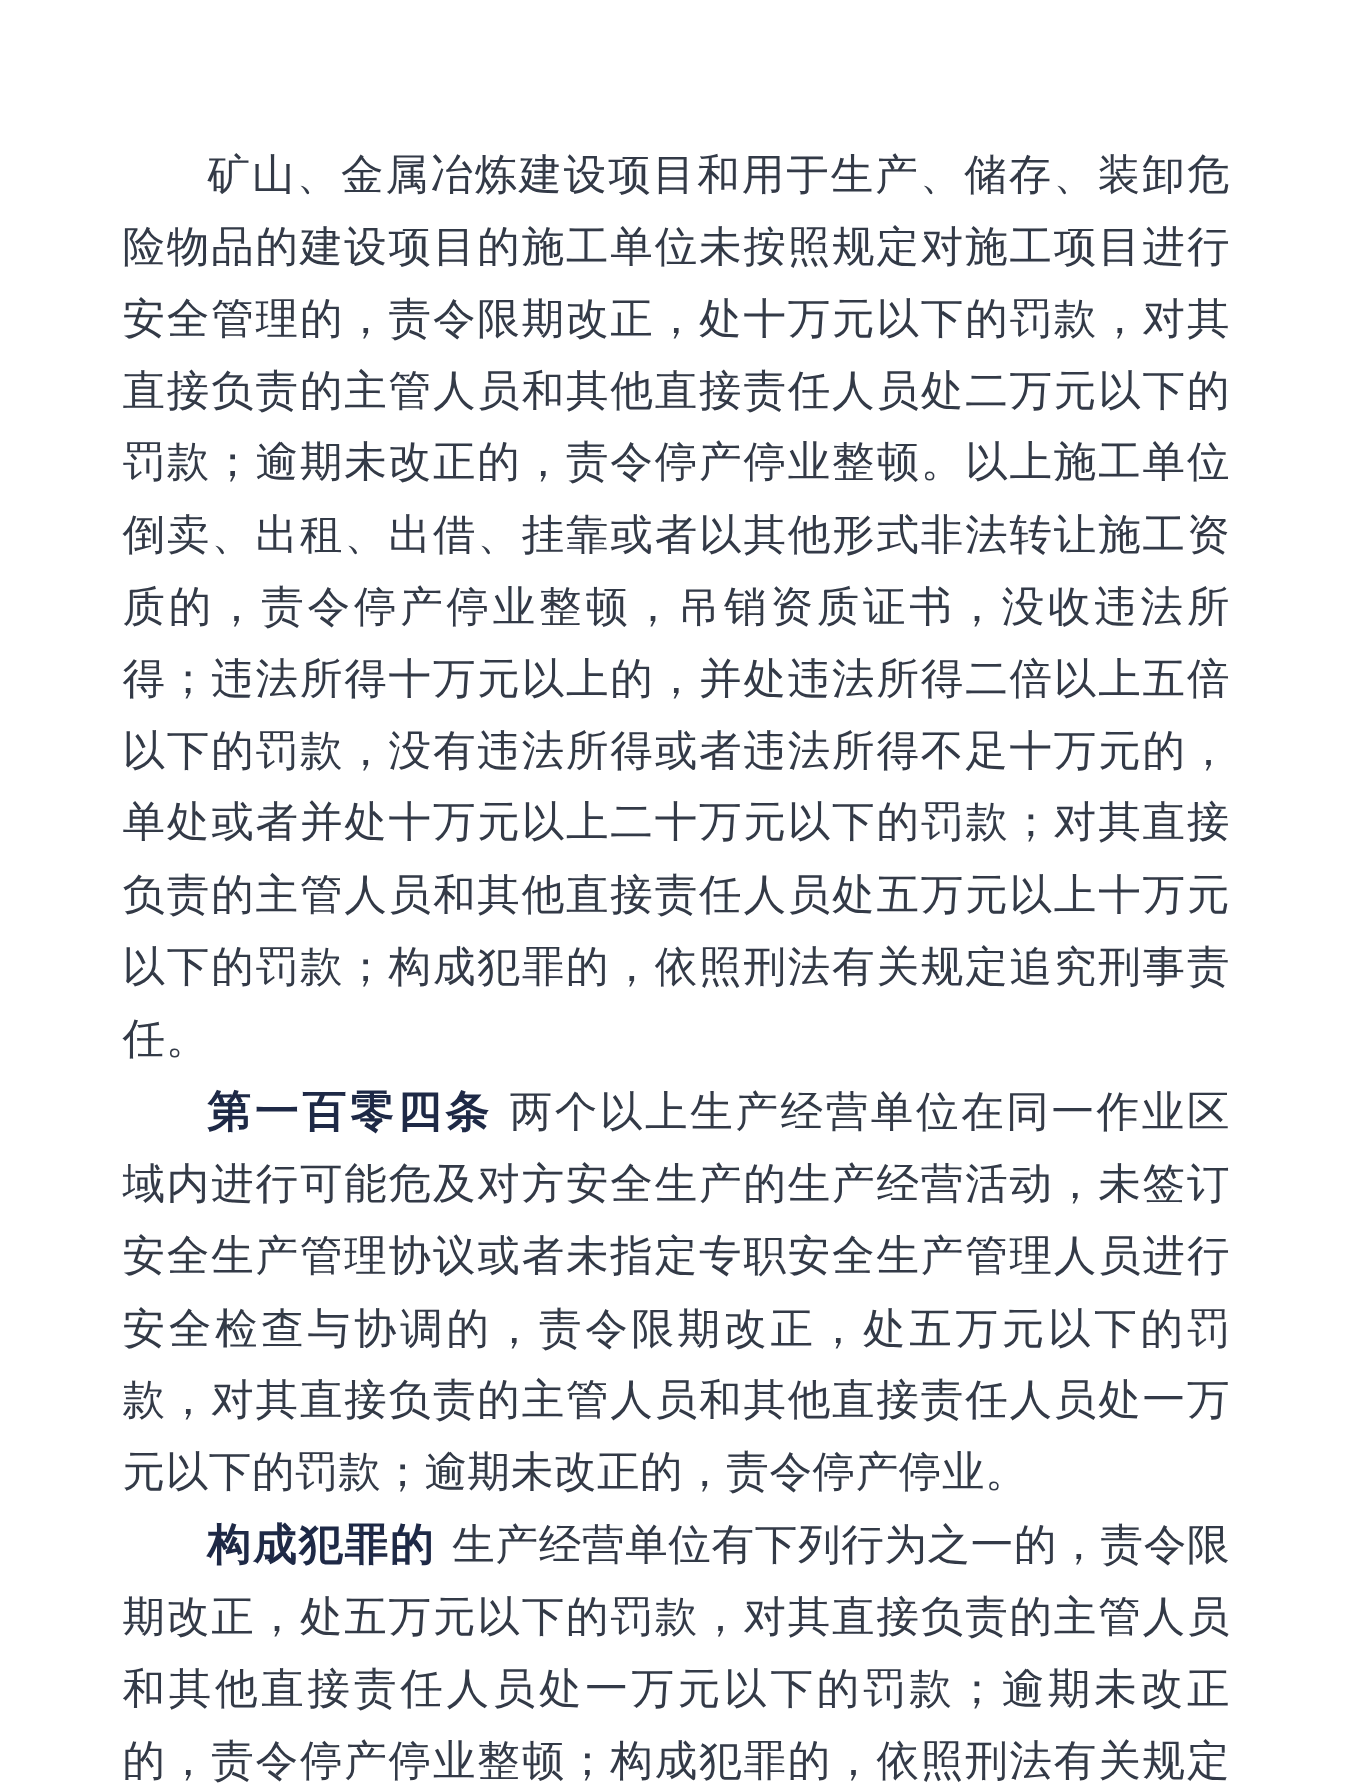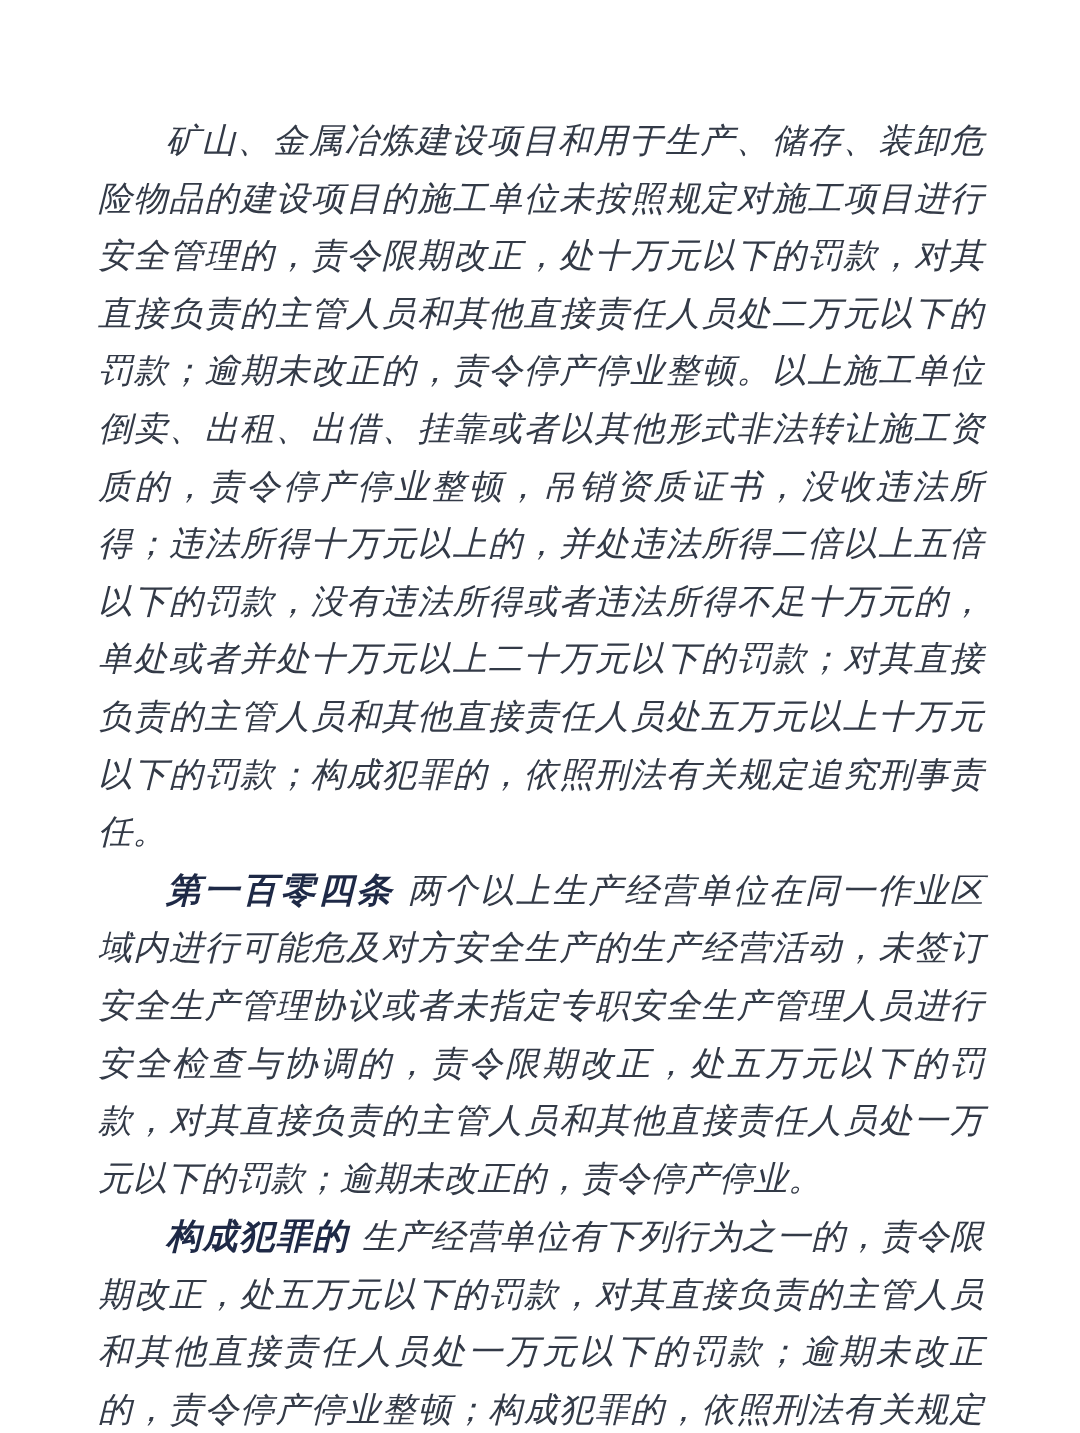--- a/index.html
+++ b/index.html
@@ -28,21 +28,20 @@
     font-size: 34px;
     line-height: 57.6px;
     text-align: justify;
     text-justify: inter-character;
     letter-spacing: 0.5px;
   }
   .para {
     margin: 0;
     padding: 0;
     text-indent: 68px;
-    font-style: italic;
   }
   .article-no {
     font-family: "Liberation Sans", "DejaVu Sans", sans-serif;
     font-weight: bold;
     color: var(--heading-color, #1e2946);
     font-size: 35px;
     letter-spacing: 1.5px;
     margin-right: 13px;
   }
   .body-text {

